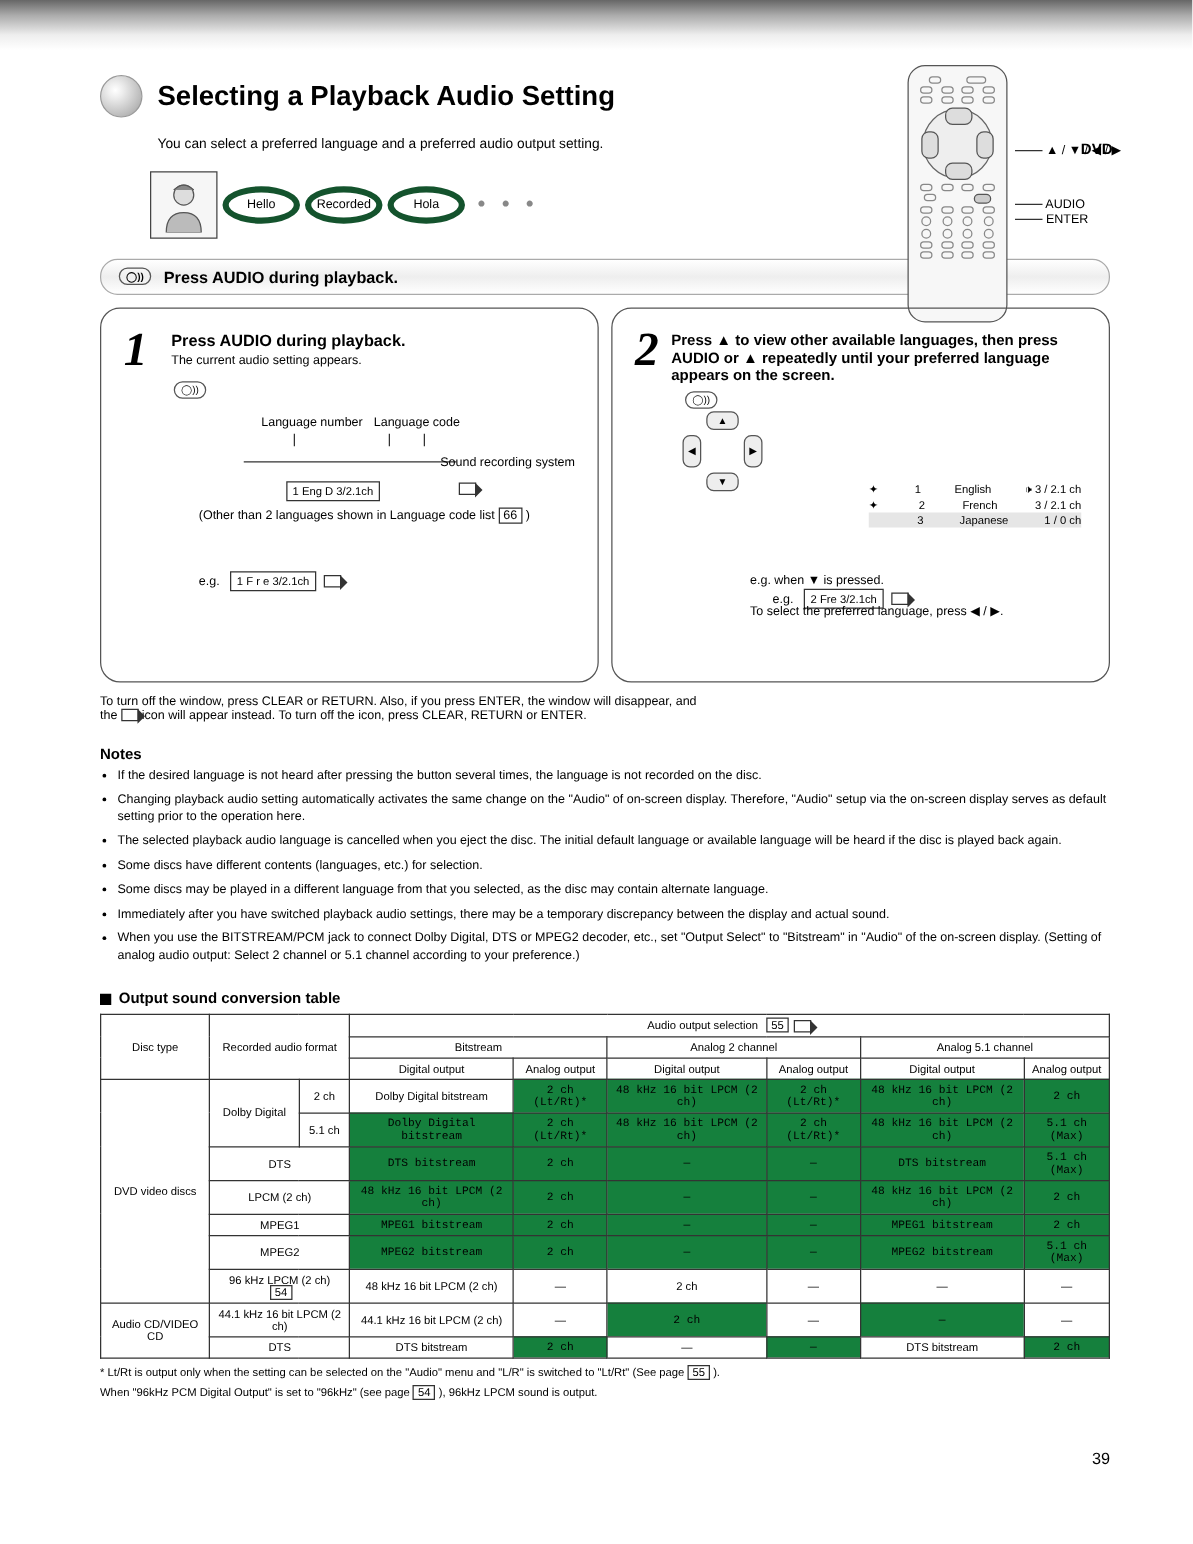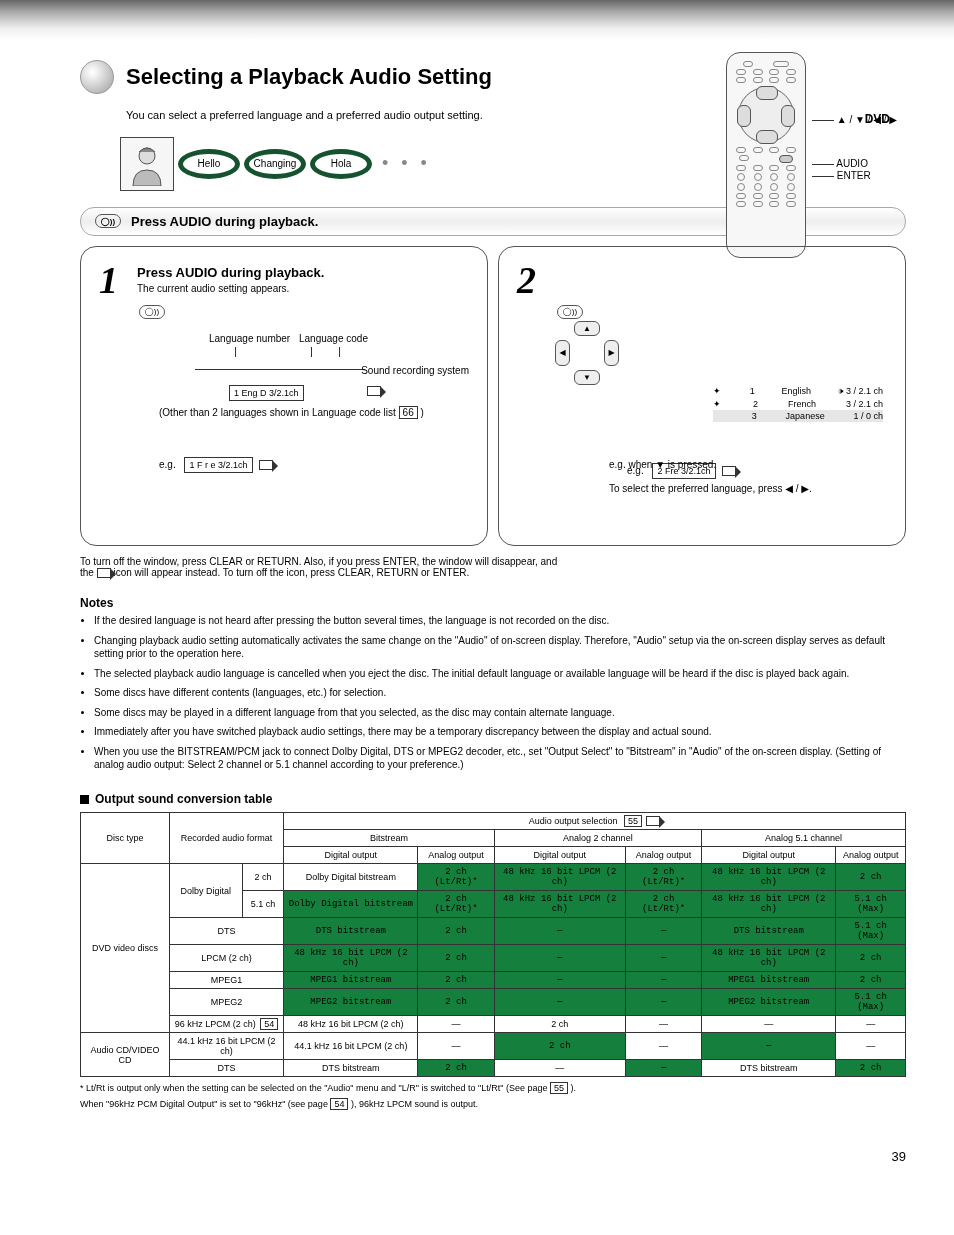--- a/index.html
+++ b/index.html
@@ -9,21 +9,21 @@
     font-size: 11px;
     color: #000;
     width: 954px;
     background: #fff;
   }
   .top-fade {
     height: 40px;
     background: linear-gradient(to bottom, #666 0%, #aaa 30%, #eee 70%, #fff 100%);
   }
   .page {
-    padding: 20px 48px 30px 80px;
+    padding: 20px 66px 30px 80px;
     position: relative;
   }
   .title-row { display: flex; align-items: center; gap: 12px; margin-bottom: 14px; }
   .ball {
     width: 34px; height: 34px; border-radius: 50%;
     background: radial-gradient(circle at 35% 35%, #fff 0%, #eee 20%, #bbb 70%, #999 100%);
     border: 1px solid #999;
   }
   .title { font-size: 22px; font-weight: bold; }
   .subtitle { font-size: 11px; margin: 4px 0 0 46px; max-width: 390px; line-height: 1.35; }
@@ -225,21 +225,21 @@
 
   <div class="speech-row">
     <div class="lady-box">
       <svg width="40" height="44" viewBox="0 0 40 44">
         <circle cx="20" cy="14" r="8" fill="#ddd" stroke="#555"></circle>
         <path d="M6 44 Q6 28 20 28 Q34 28 34 44 Z" fill="#bbb" stroke="#555"></path>
         <path d="M12 10 Q20 2 28 10" fill="#888" stroke="#555"></path>
       </svg>
     </div>
     <div class="bubble">Hello</div>
-    <div class="bubble">Changing</div>
+    <div class="bubble">Recorded</div>
     <div class="bubble">Hola</div>
     <div class="dots">• • •</div>
   </div>
 
   <div style="position:absolute; top:72px; right:64px; font-weight:bold; font-size:12px;">DVD</div>
 
   <div class="action-bar">
     <div class="pill-icon">◯))</div>
     <span>Press AUDIO during playback.</span>
   </div>
@@ -276,20 +276,23 @@
       <div class="note" style="margin-left:60px">
         <span>e.g.</span>
         <span class="osd-box" style="position:static;display:inline-block;margin-left:6px">1 F r e  3/2.1ch</span>
         <span class="playback-icon" style="margin-left:4px"></span>
       </div>
     </div>
 
     <div class="panel">
       <div class="step-head">
         <span class="big-num">2</span>
+        <div class="step-title" style="font-size:12px">
+          <span>Press </span>▲<span> to view other available languages, then press AUDIO or </span>▲<span> repeatedly until your preferred language appears on the screen.</span>
+        </div>
       </div>
       <div class="pill-icon">◯))</div>
       <div class="dpad-small">
         <div class="arm up">▲</div>
           <div class="arm down">▼</div>
           <div class="arm left">◀</div>
           <div class="arm right">▶</div>
       </div>
 
       <div class="lang-list">

